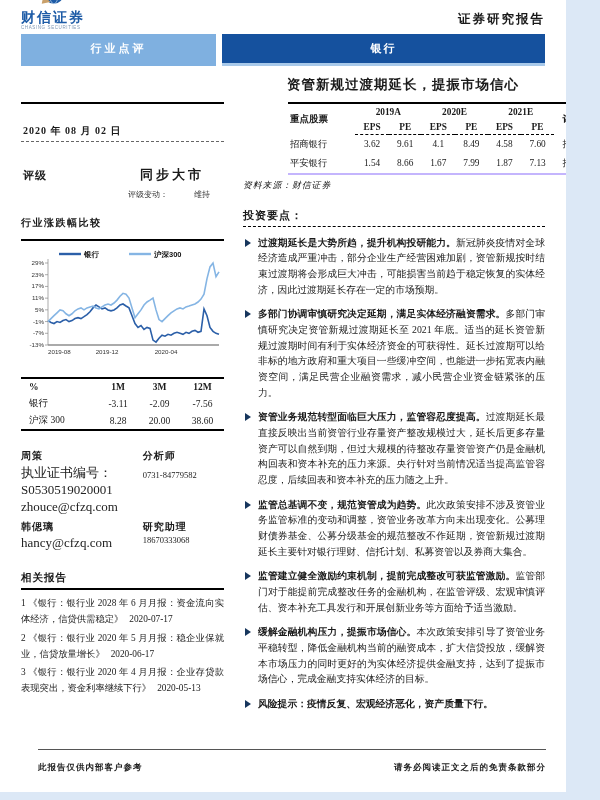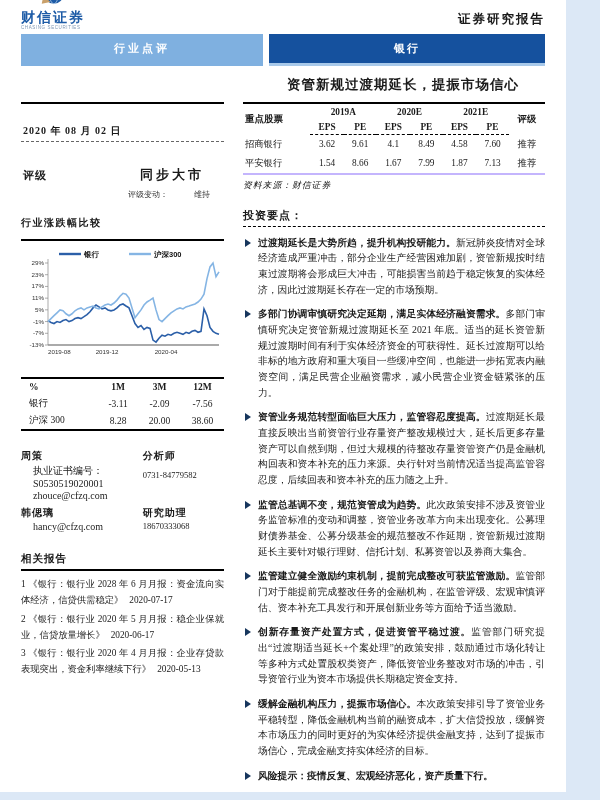--- a/index.html
+++ b/index.html
@@ -16,21 +16,21 @@
   
   .hdr { display:flex; justify-content:space-between; align-items:flex-end; height:30px; }
   .brand { display:flex; align-items:center; gap:1px; margin-top:-6px;flex-direction:column; }
   .globe { width:26px; height:26px; position:relative; }
   .brand-txt .cn { font-size:14px; font-weight:bold; color:#1d5ba6; letter-spacing:2px; line-height:1.1;}
   .brand-txt .en { font-size:4.5px; color:#7e97b4; letter-spacing:0.6px; font-family:"Liberation Sans",sans-serif;}
   .report-type { font-size:12.5px; font-weight:bold; letter-spacing:2px; padding-bottom:2px;}
   
   .banner { display:flex; margin-top:4px; gap:6px; }
   .banner .cat {
-    width:242px; background:#7fb0e0; color:#fff; font-weight:bold; font-size:11px;
+    width:195px; background:#7fb0e0; color:#fff; font-weight:bold; font-size:11px;
     text-align:center; padding:7px 0; letter-spacing:3px;
   }
   .banner .ind {
     flex:1; background:#15519e; color:#fff; font-weight:bold; font-size:11px;
     text-align:center; padding:7px 0; letter-spacing:2px; border-bottom:3px solid #a8c9ea;
   }
   .doc-title { text-align:center; font-size:13.5px; font-weight:bold; margin:10px 0 8px 240px; letter-spacing:1px;}
   
   .cols { display:flex; gap:19px; }
   .lcol { width:203px; flex:none; }
@@ -46,29 +46,29 @@
   
   .perf { width:100%; border-collapse:collapse; border-top:2px solid #000; border-bottom:2px solid #000; margin-top:4px; font-size:9.5px;}
   .perf th { font-weight:bold; padding:3px 2px; }
   .perf td { padding:2px 2px; }
   .perf th:first-child, .perf td:first-child { text-align:left; padding-left:8px;}
   .perf th, .perf td { text-align:center; }
   
   .an-grid { display:grid; grid-template-columns:60% 40%; margin-top:14px; row-gap:1px; font-size:9.5px;}
   .an-grid .nm { font-weight:bold; font-size:10px; letter-spacing:1px; padding-top:4px;}
   .an-grid .role { font-weight:bold; font-size:10px; letter-spacing:1px; padding-top:4px;}
-  .an-grid .sm { font-size:10px; color:#222;margin-left:12px; }
+  .an-grid .sm { font-size:13px; color:#222; }
   .an-grid .tel { font-size:8.5px; padding-top:6px;}
   
   .rel-h { font-weight:bold; font-size:10.5px; letter-spacing:1px; border-bottom:2px solid #000; padding-bottom:3px; margin-top:20px;}
   .rel-list { margin-top:5px; font-size:9.3px; line-height:1.75; text-align:justify;}
   .rel-item { margin-bottom:2px; }
   .rel-item .dt { margin-left:6px; }
   
-  .stock { width:100%; border-collapse:collapse; border-top:2px solid #000; font-size:9.3px; }
+  .stock { width:100%; border-collapse:collapse; border-top:2px solid #000; font-size:9.3px;margin-left:45px; }
   .stock th { font-weight:bold; padding:2.5px 2px; text-align:center;}
   .stock td { padding:3px 2px; text-align:center;}
   .stock .corner { text-align:left; font-size:9.5px; padding-left:2px;}
   .stock thead tr:last-child th { border-bottom:1.6px dashed #000; }
   .stock td:first-child { text-align:left; padding-left:2px;}
   .stock tbody tr:last-child td { border-bottom:2px solid #c4b5fd; }
   .source { font-size:8.8px; font-style:italic; margin-top:5px; letter-spacing:1px; color:#111;}
   
   .pts-h { font-weight:bold; font-size:11px; margin-top:16px; padding-bottom:3px; border-bottom:1.6px dashed #000; letter-spacing:1px;}
   .pts { margin-top:8px; }
@@ -263,27 +263,27 @@
           <div class="pt">
             <span class="arrow"></span>
             <span class="txt"><span class="lead">监管总基调不变，规范资管成为趋势。</span><span>此次政策安排不涉及资管业务监管标准的变动和调整，资管业务改革方向未出现变化。公募理财债券基金、公募分级基金的规范整改不作延期，资管新规过渡期延长主要针对银行理财、信托计划、私募资管以及券商大集合。</span></span>
           </div>
           <div class="pt">
             <span class="arrow"></span>
             <span class="txt"><span class="lead">监管建立健全激励约束机制，提前完成整改可获监管激励。</span><span>监管部门对于能提前完成整改任务的金融机构，在监管评级、宏观审慎评估、资本补充工具发行和开展创新业务等方面给予适当激励。</span></span>
           </div>
           <div class="pt">
             <span class="arrow"></span>
-            <span class="txt"><span class="lead">创新存量资产处置方式，促进资管平稳过渡。</span><span>监管部门研究提出“过渡期适当延长+个案处理”的政策安排，鼓励通过市场化转让等多种方式处置股权类资产，降低资管业务整改对市场的冲击，引导资管行业为资本市场提供长期稳定资金支持。</span></span>
-          </div>
-          <div class="pt">
-            <span class="arrow"></span>
             <span class="txt"><span class="lead">缓解金融机构压力，提振市场信心。</span><span>本次政策安排引导了资管业务平稳转型，降低金融机构当前的融资成本，扩大信贷投放，缓解资本市场压力的同时更好的为实体经济提供金融支持，达到了提振市场信心，完成金融支持实体经济的目标。</span></span>
           </div>
           <div class="pt">
             <span class="arrow"></span>
             <span class="txt"><span class="lead">风险提示：疫情反复、宏观经济恶化，资产质量下行。</span><span></span></span>
           </div>
         </div>
     </div>
   </div>
 
+  <div class="pg-footer">
+    <span>此报告仅供内部客户参考</span>
+    <span>请务必阅读正文之后的免责条款部分</span>
+  </div>
 </div>
 
 </body></html>

